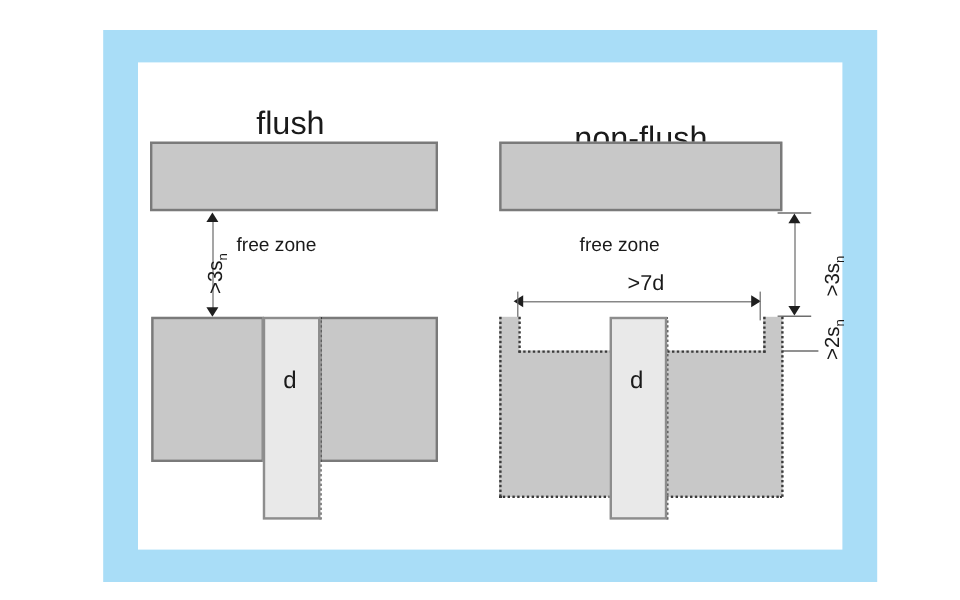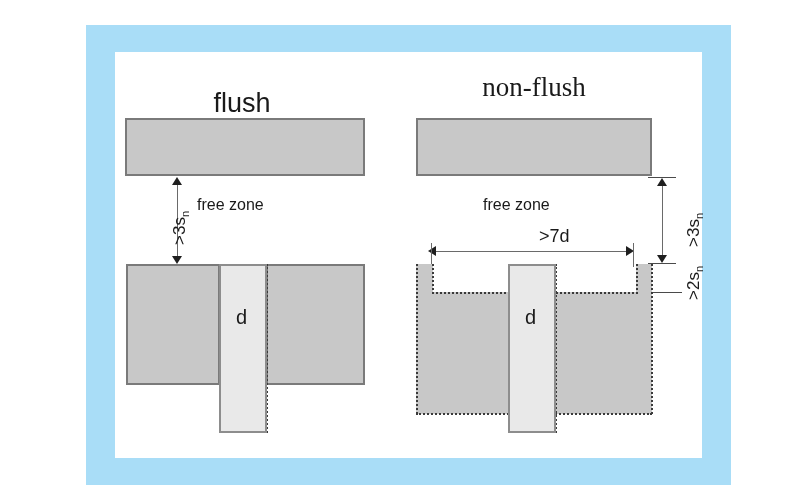--- a/index.html
+++ b/index.html
@@ -146,21 +146,21 @@
   <div class="blockgray solidedge" style="left:126px;top:264px;width:94px;height:121px;"></div>
   <div class="blockgray solidedge" style="left:266px;top:264px;width:99px;height:121px;"></div>
   <div class="dotline-v" style="left:266px;top:264px;height:169px;"></div>
 
   <div class="sensor" style="left:219px;top:264px;width:48px;height:169px;"></div>
 
   <div class="arrow arr-left" style="left:221px;top:313px;"></div>
   <div class="arrow arr-right" style="left:257px;top:313px;"></div>
   <div class="lbl dlabel" style="left:236px;top:306px;">d</div>
 
-  <div class="title" style="left:474px;top:72px;width:120px;font-family:Liberation Serif, serif;">non-flush</div>
+  <div class="title" style="left:474px;top:100px;width:120px;">non-flush</div>
 
   <div class="bar" style="left:416px;top:118px;width:236px;height:58px;"></div>
 
   <div class="lbl freezone" style="left:483px;top:196px;">free zone</div>
 
   <div class="tick" style="left:648px;top:177px;width:28px;"></div>
   <div class="vline" style="left:662px;top:181px;height:80px;"></div>
   <div class="arrow arr-up" style="left:657px;top:178px;"></div>
   <div class="arrow arr-down" style="left:657px;top:255px;"></div>
   <div class="tick" style="left:648px;top:263px;width:28px;"></div>
@@ -171,21 +171,21 @@
   <div class="tick" style="left:648px;top:292px;width:34px;"></div>
   <div class="lbl-rot" style="left:684px;top:300px;">
     <span>&gt;2s</span><sub>n</sub>
   </div>
 
   <div class="hline" style="left:432px;top:251px;width:200px;"></div>
   <div class="arrow arr-left" style="left:428px;top:246px;"></div>
   <div class="arrow arr-right" style="left:626px;top:246px;"></div>
   <div class="vline" style="left:431px;top:243px;height:24px;"></div>
   <div class="vline" style="left:633px;top:243px;height:24px;"></div>
-  <div class="lbl" style="left:539px;top:226px;">&gt;7d</div>
+  <div class="lbl" style="left:523px;top:226px;">&gt;7d</div>
 
   <div class="blockgray" style="left:416px;top:264px;width:17px;height:150px;"></div>
   <div class="blockgray" style="left:636px;top:264px;width:16px;height:150px;"></div>
   <div class="blockgray" style="left:416px;top:292px;width:94px;height:122px;"></div>
   <div class="blockgray" style="left:554px;top:292px;width:98px;height:122px;"></div>
 
   <div class="dotline-v" style="left:432px;top:264px;height:30px;"></div>
   <div class="dotline-v" style="left:636px;top:264px;height:30px;"></div>
   <div class="dotline-h" style="left:432px;top:292px;width:78px;"></div>
   <div class="dotline-h" style="left:556px;top:292px;width:82px;"></div>

